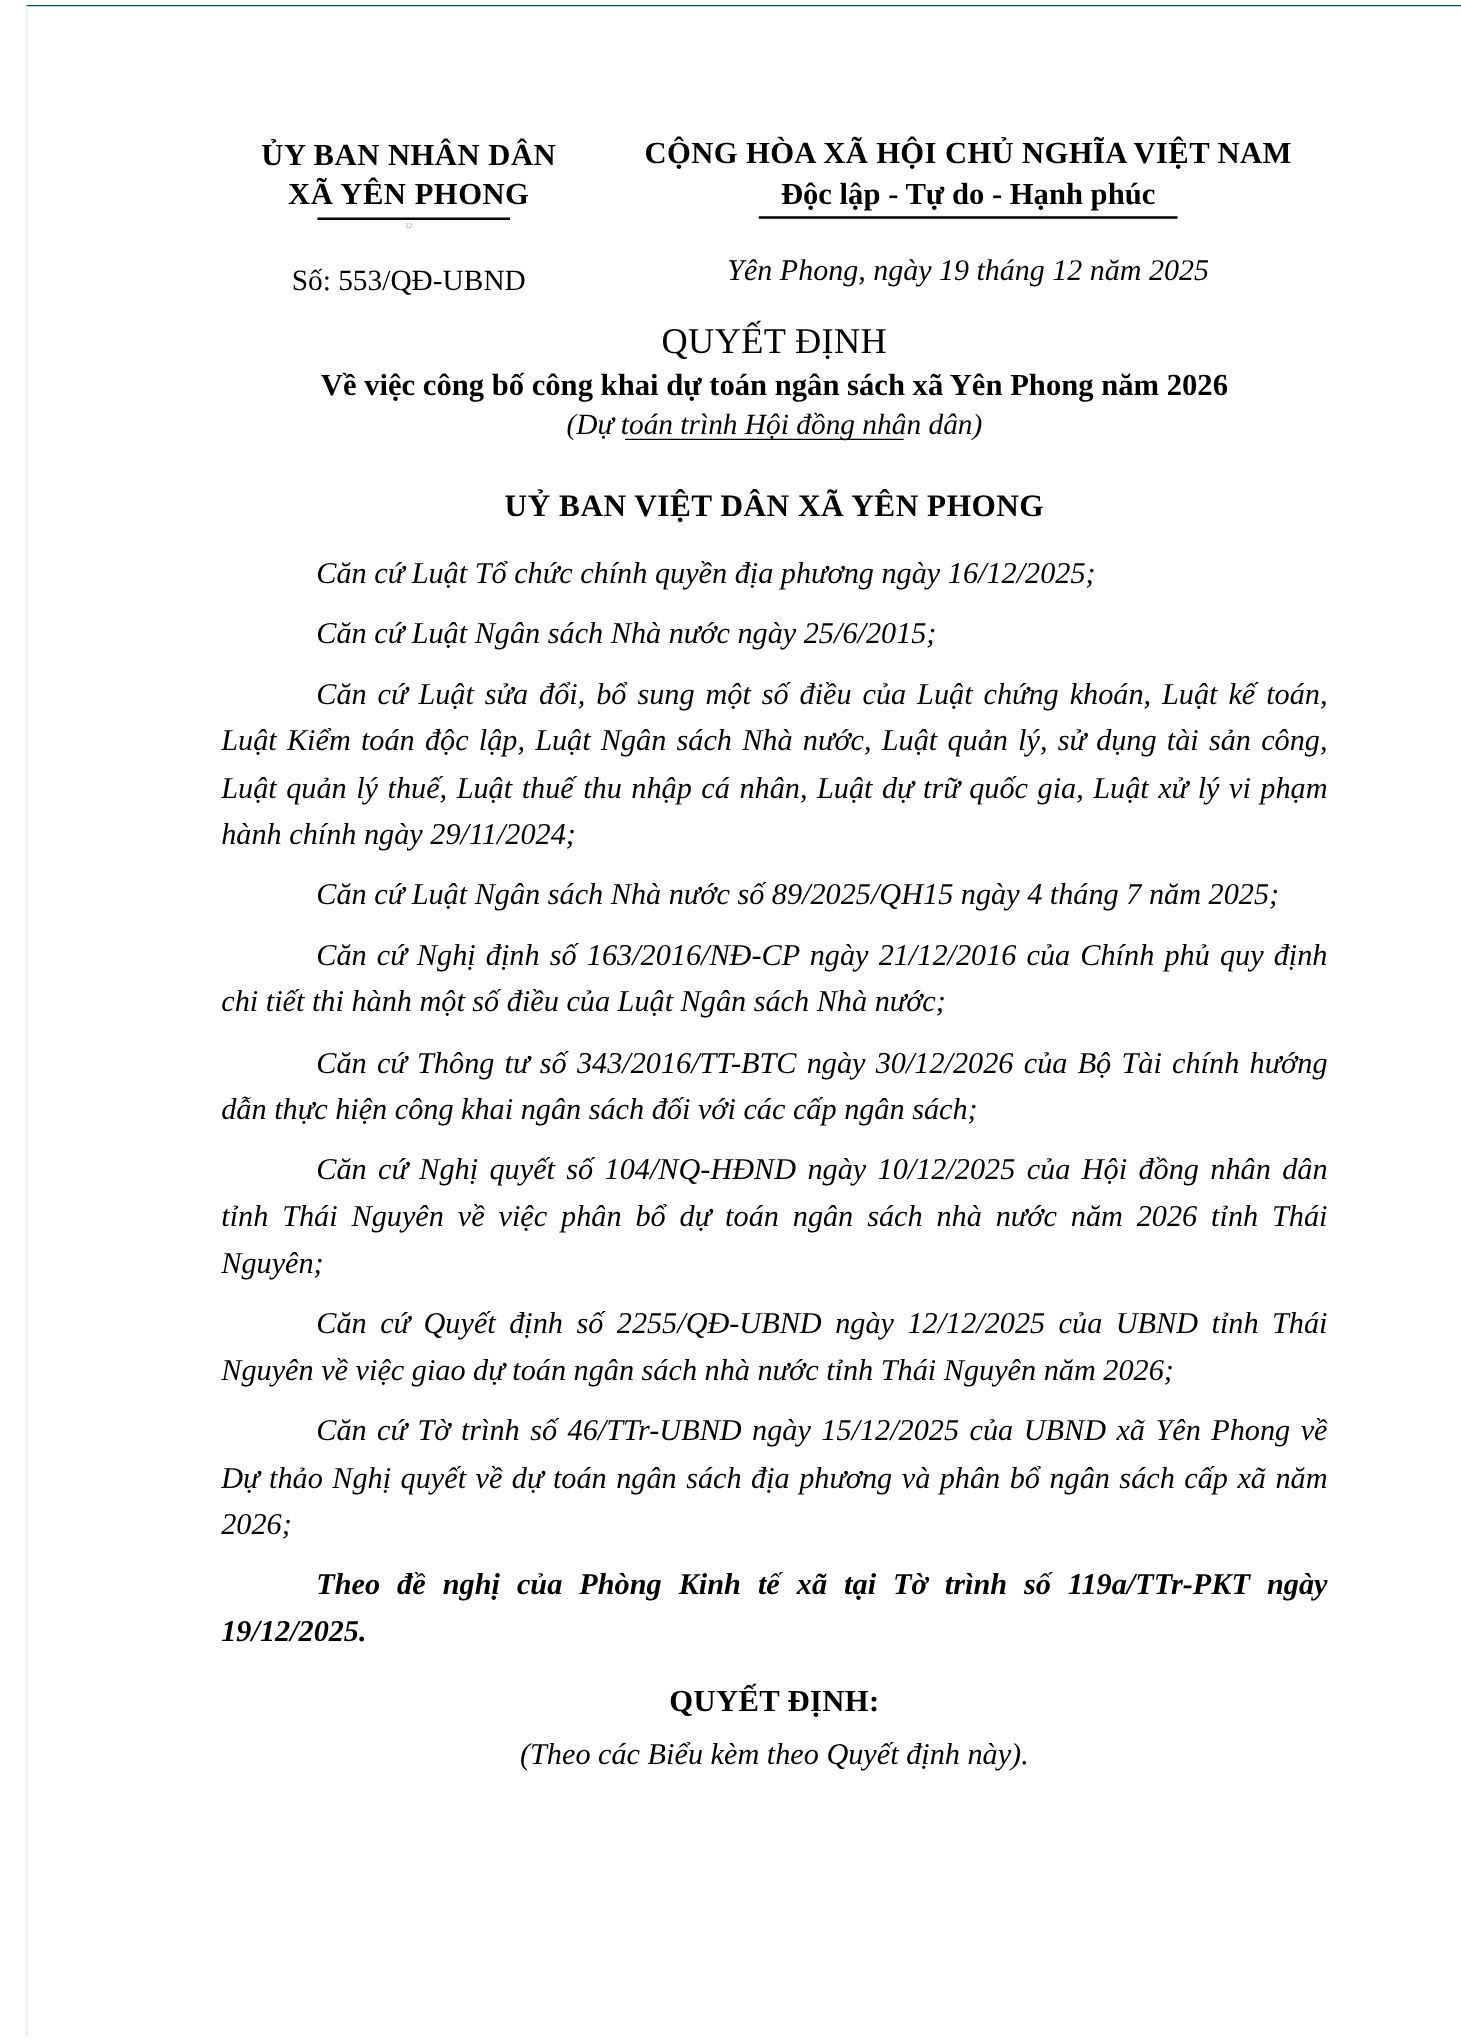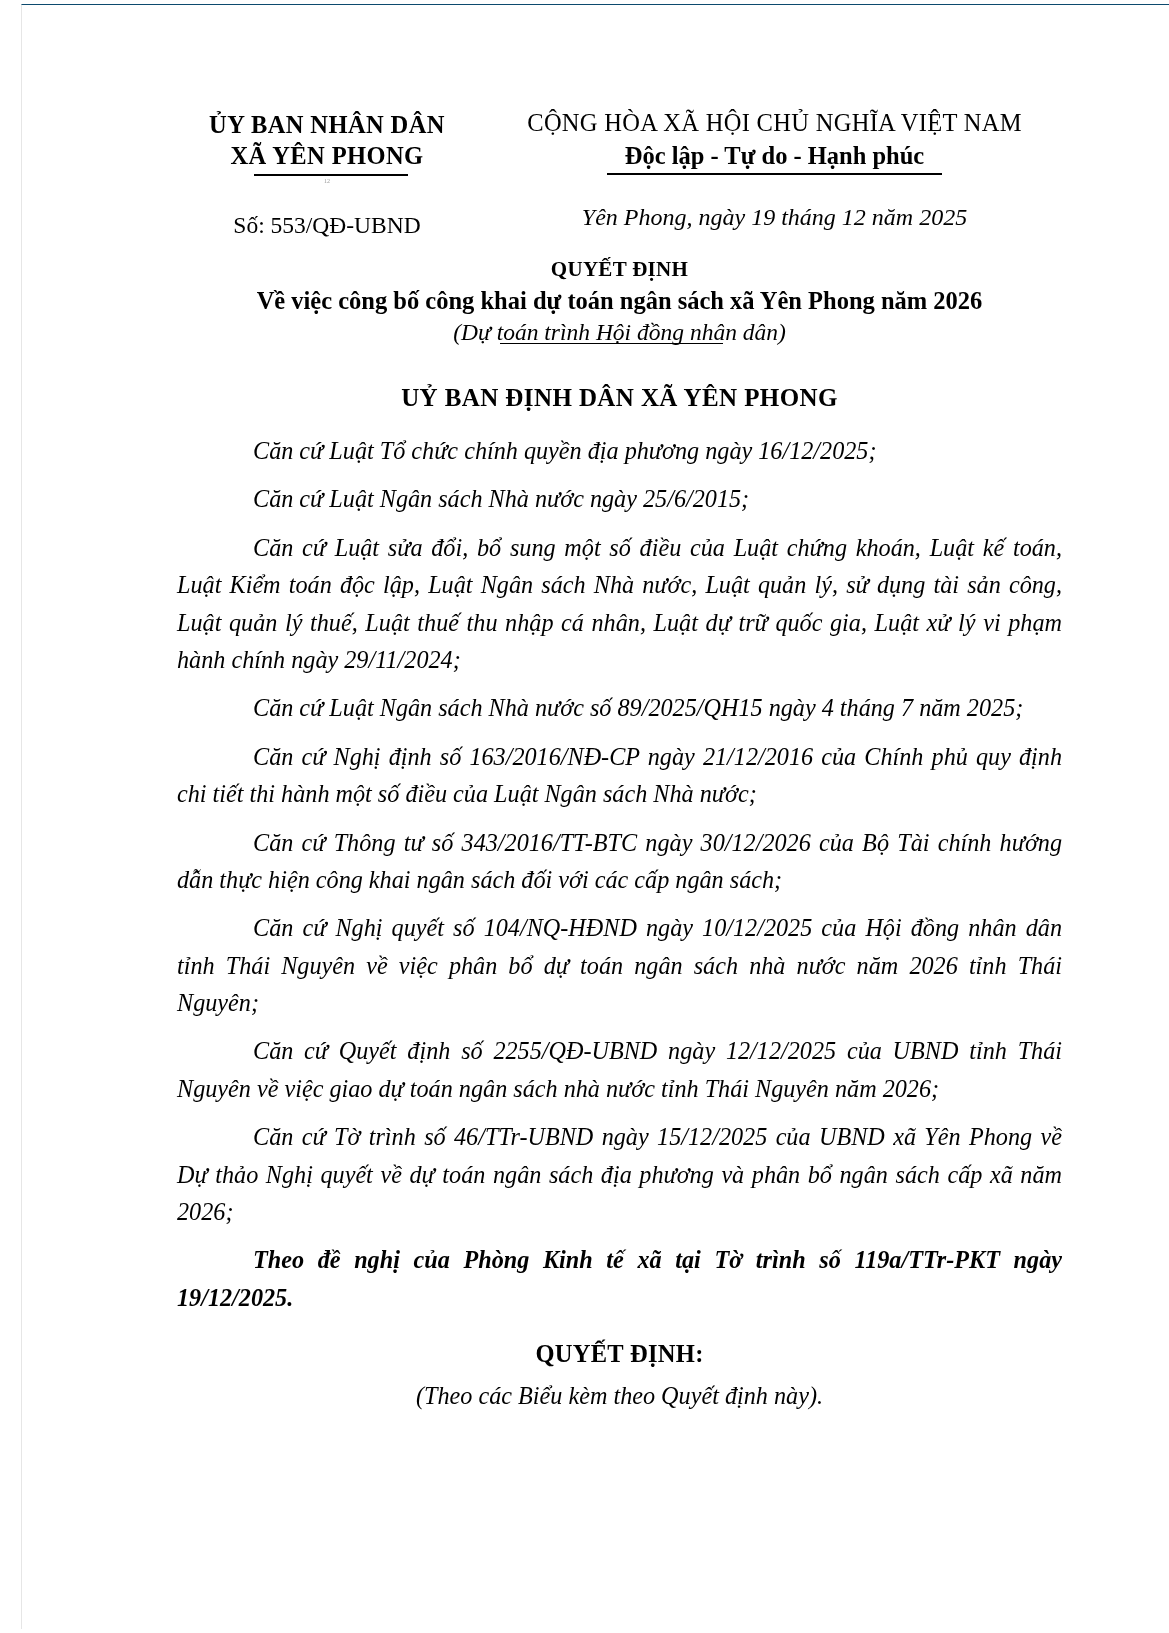--- a/index.html
+++ b/index.html
@@ -78,21 +78,21 @@
     color: #9a9a9a;
     margin-top: 6px;
     line-height: 1;
   }
   .doc-no {
     font-size: 23.5px;
     margin-top: 28px;
     white-space: nowrap;
   }
   .nation {
-    font-weight: normal;
+    font-weight: bold;
     font-size: 24.5px;
     letter-spacing: 0.3px;
     white-space: nowrap;
   }
   .motto {
     font-weight: bold;
     font-size: 24.5px;
     margin-top: 5px;
     display: inline-block;
     position: relative;
@@ -112,22 +112,22 @@
     margin-top: 34px;
     white-space: nowrap;
   }
 
   
   .title-block {
     text-align: center;
     margin-top: 30px;
   }
   .t-decision {
-    font-weight: bold;
-    font-size: 21px;
+    font-weight: normal;
+    font-size: 29px;
     letter-spacing: 0.3px;
   }
   .t-subject {
     font-weight: bold;
     font-size: 24.5px;
     margin-top: 5px;
   }
   .t-paren {
     font-style: italic;
     font-size: 23.5px;
@@ -219,21 +219,21 @@
         <div class="place-date">Yên Phong, ngày 19 tháng 12 năm 2025</div>
       </div>
     </div>
 
     <div class="title-block">
       <div class="t-decision">QUYẾT ĐỊNH</div>
       <div class="t-subject">Về việc công bố công khai dự toán ngân sách xã Yên Phong năm 2026</div>
       <div class="t-paren">(Dự toán trình Hội đồng nhân dân)</div>
     </div>
 
-    <div class="issuer">UỶ BAN ĐỊNH DÂN XÃ YÊN PHONG</div>
+    <div class="issuer">UỶ BAN VIỆT DÂN XÃ YÊN PHONG</div>
 
     <div class="body-area">
       <p class="para">Căn cứ Luật Tổ chức chính quyền địa phương ngày 16/12/2025;</p>
       <p class="para">Căn cứ Luật Ngân sách Nhà nước ngày 25/6/2015;</p>
       <p class="para">Căn cứ Luật sửa đổi, bổ sung một số điều của Luật chứng khoán, Luật kế toán, Luật Kiểm toán độc lập, Luật Ngân sách Nhà nước, Luật quản lý, sử dụng tài sản công, Luật quản lý thuế, Luật thuế thu nhập cá nhân, Luật dự trữ quốc gia, Luật xử lý vi phạm hành chính ngày 29/11/2024;</p>
       <p class="para">Căn cứ Luật Ngân sách Nhà nước số 89/2025/QH15 ngày 4 tháng 7 năm 2025;</p>
       <p class="para">Căn cứ Nghị định số 163/2016/NĐ-CP ngày 21/12/2016 của Chính phủ quy định chi tiết thi hành một số điều của Luật Ngân sách Nhà nước;</p>
       <p class="para">Căn cứ Thông tư số 343/2016/TT-BTC ngày 30/12/2026 của Bộ Tài chính hướng dẫn thực hiện công khai ngân sách đối với các cấp ngân sách;</p>
       <p class="para">Căn cứ Nghị quyết số 104/NQ-HĐND ngày 10/12/2025 của Hội đồng nhân dân tỉnh Thái Nguyên về việc phân bổ dự toán ngân sách nhà nước năm 2026 tỉnh Thái Nguyên;</p>
       <p class="para">Căn cứ Quyết định số 2255/QĐ-UBND ngày 12/12/2025 của UBND tỉnh Thái Nguyên về việc giao dự toán ngân sách nhà nước tỉnh Thái Nguyên năm 2026;</p>

